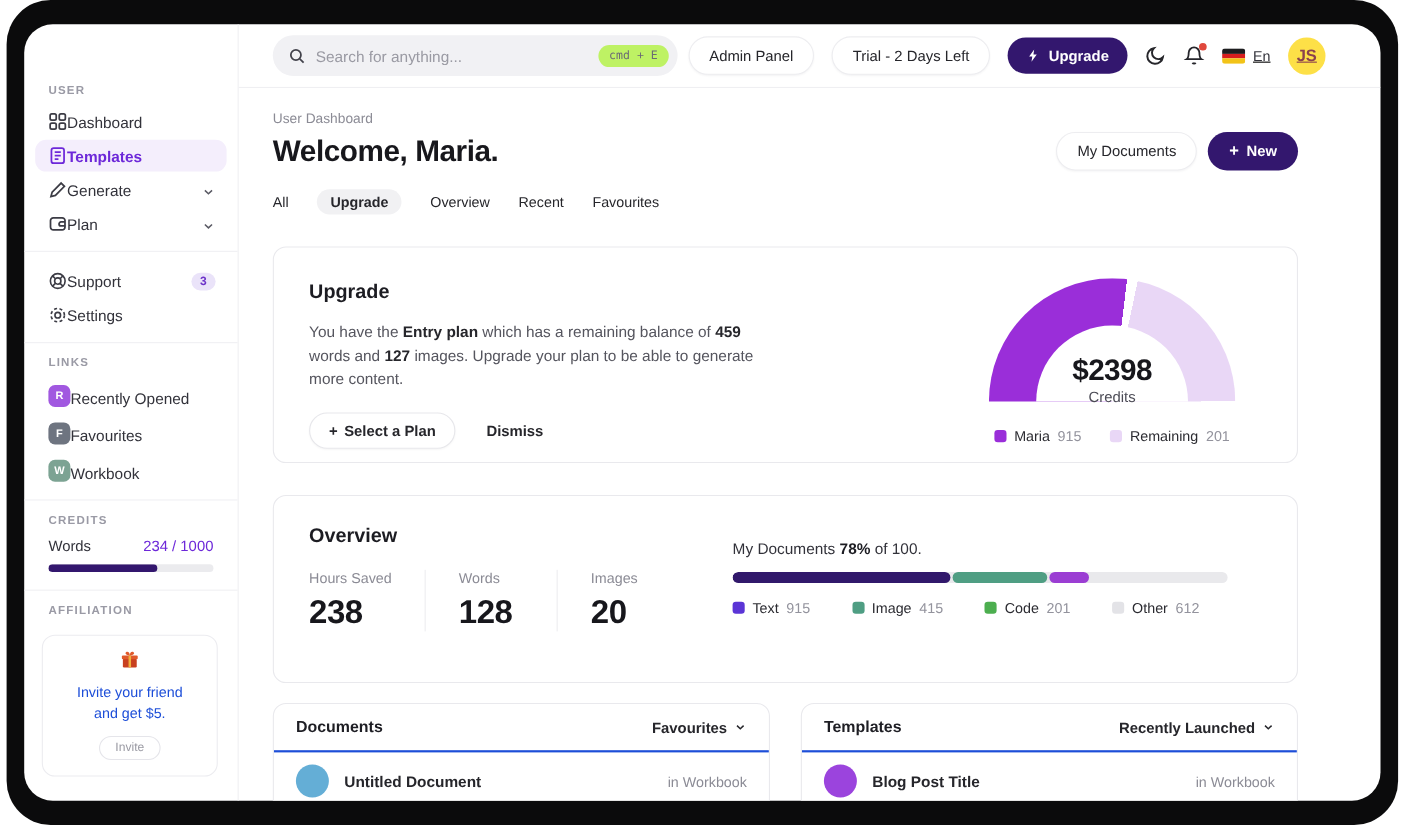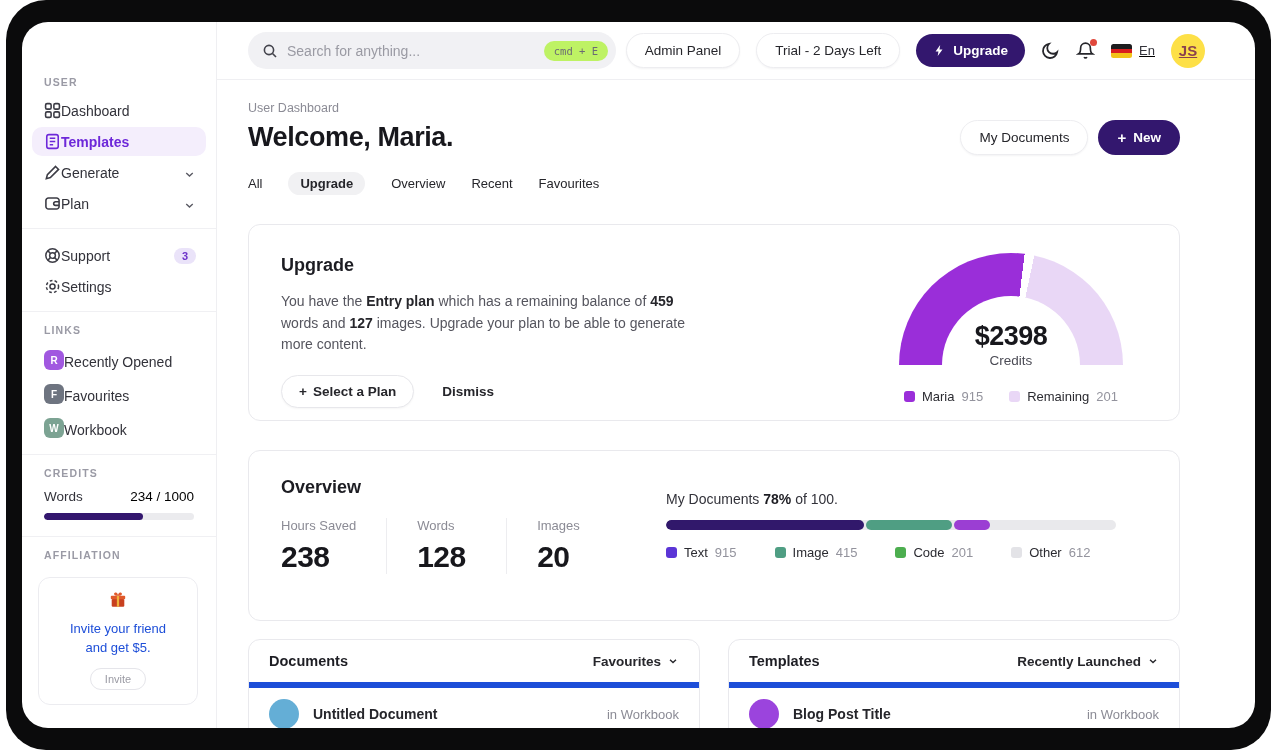--- a/index.html
+++ b/index.html
@@ -14,21 +14,21 @@
   .side-item { display:flex; align-items:flex-end; margin:0 10px 2px 10px; padding:6px 10px 6px 12px; border-radius:10px; font-size:14px; color:#32323a; font-weight:500; cursor:pointer; }
   .side-item .icn { display:flex; width:17px; height:17px; color:#3c3c45; }
   .side-item.active { background:#f4eefc; color:#6d28d9; font-weight:700; }
   .side-item.active .icn { color:#6d28d9; }
   .side-item .chev { margin-left:auto; color:#5a5a64; display:flex; }
   .side-item .badge { margin-left:auto; background:#eae3f9; color:#6d33c9; font-size:11px; font-weight:600; padding:2px 8px; border-radius:9px; }
   .side-div { border-top:1px solid #f0f0f3; margin:10px 0 12px 0; }
   .link-avatar { width:20px; height:20px; border-radius:6px; color:#fff; font-size:10px; font-weight:700; display:flex; align-items:center; justify-content:center; }
   .credits-row { display:flex; justify-content:space-between; align-items:center; padding:2px 22px 0 22px; font-size:13.5px; }
   .credits-row .cr-label { color:#32323a; font-weight:500; }
-  .credits-row .cr-value { color:#000000; }
+  .credits-row .cr-value { color:#6d28d9; }
   .words-track { margin:9px 22px 0 22px; height:7px; border-radius:4px; background:#ebebee; overflow:hidden; }
   .words-fill { height:100%; border-radius:4px; background:#33176e; }
   .affil-card { margin:8px 18px 0 16px; border:1px solid #ececf0; border-radius:12px; padding:13px 10px 14px 10px; text-align:center; }
   .affil-text { font-size:13px; color:#1d4ed8; line-height:1.45; margin-top:7px; }
   .affil-btn { display:inline-block; margin-top:10px; border:1px solid #e5e5ea; border-radius:14px; padding:4px 14px; font-size:11px; color:#9a9aa3; background:#fff; cursor:pointer; }
 
   
   .main { flex:1; display:flex; flex-direction:column; min-width:0; }
   .topbar { height:58px; flex:0 0 58px; border-bottom:1px solid #efeff2; display:flex; align-items:center; padding:0 50px 0 31px; }
   .search { width:368px; height:37px; background:#f1f1f4; border-radius:19px; display:flex; align-items:center; padding:0 8px 0 14px; gap:9px; }
@@ -90,21 +90,21 @@
   .ov-right { position:absolute; left:417px; top:40px; width:450px; }
   .ov-right-title { font-size:14px; color:#32323a; }
   .ov-right-title b { color:#1c1c22; }
   .stacked-bar { margin-top:13px; height:10px; border-radius:5px; background:#e9e9ec; display:flex; overflow:hidden; }
   .bar-seg { height:100%; margin-right:2px; border-radius:5px; }
   .ov-legend { margin-top:15px; display:flex; gap:38px; }
 
   
   .bottom-row { margin-top:18px; display:flex; gap:28px; }
   .list-card { flex:1; height:130px; overflow:hidden; }
-  .list-head { display:flex; align-items:center; padding:13px 20px; border-bottom:6px solid #1d4ed8; }
+  .list-head { display:flex; align-items:center; padding:13px 20px; border-bottom:2px solid #1d4ed8; }
   .list-title { font-size:14.5px; font-weight:700; color:#1e1e24; }
   .list-filter { margin-left:auto; display:flex; align-items:center; gap:6px; font-size:13.5px; font-weight:600; color:#26262b; cursor:pointer; }
   .list-row { display:flex; align-items:center; padding:11px 20px;text-align:center; }
   .row-avatar { width:30px; height:30px; border-radius:50%; flex:0 0 30px; }
   .row-name { margin-left:14px; font-size:14px; font-weight:600; color:#26262b; }
   .row-loc { margin-left:auto; font-size:13px; color:#8b8b95; }
 
   svg { display:block; }
 </style>
 </head>

